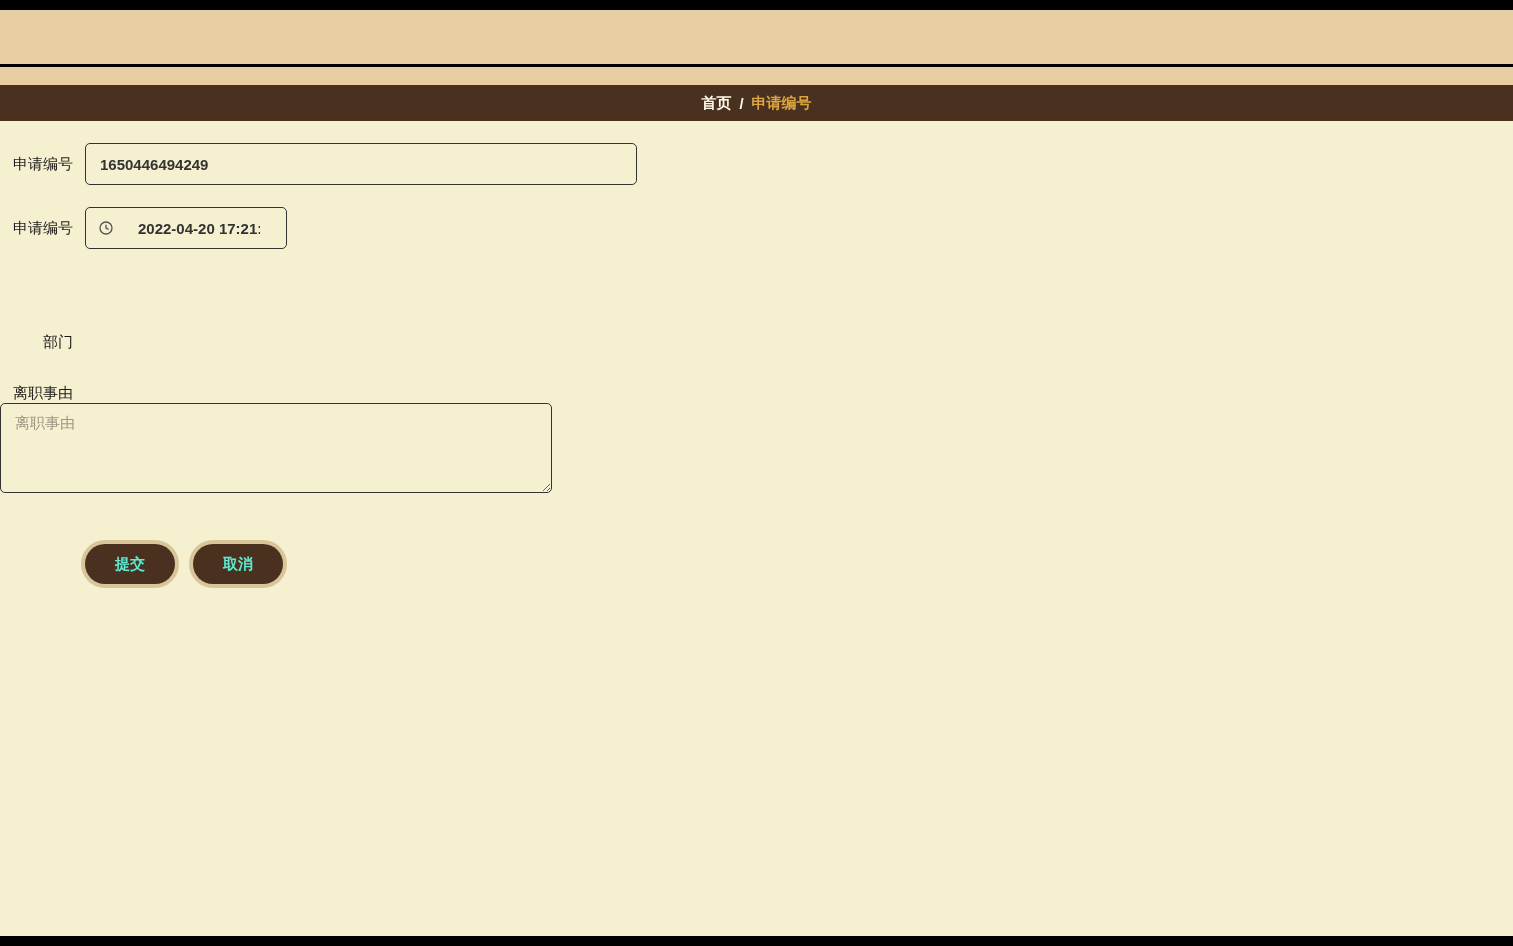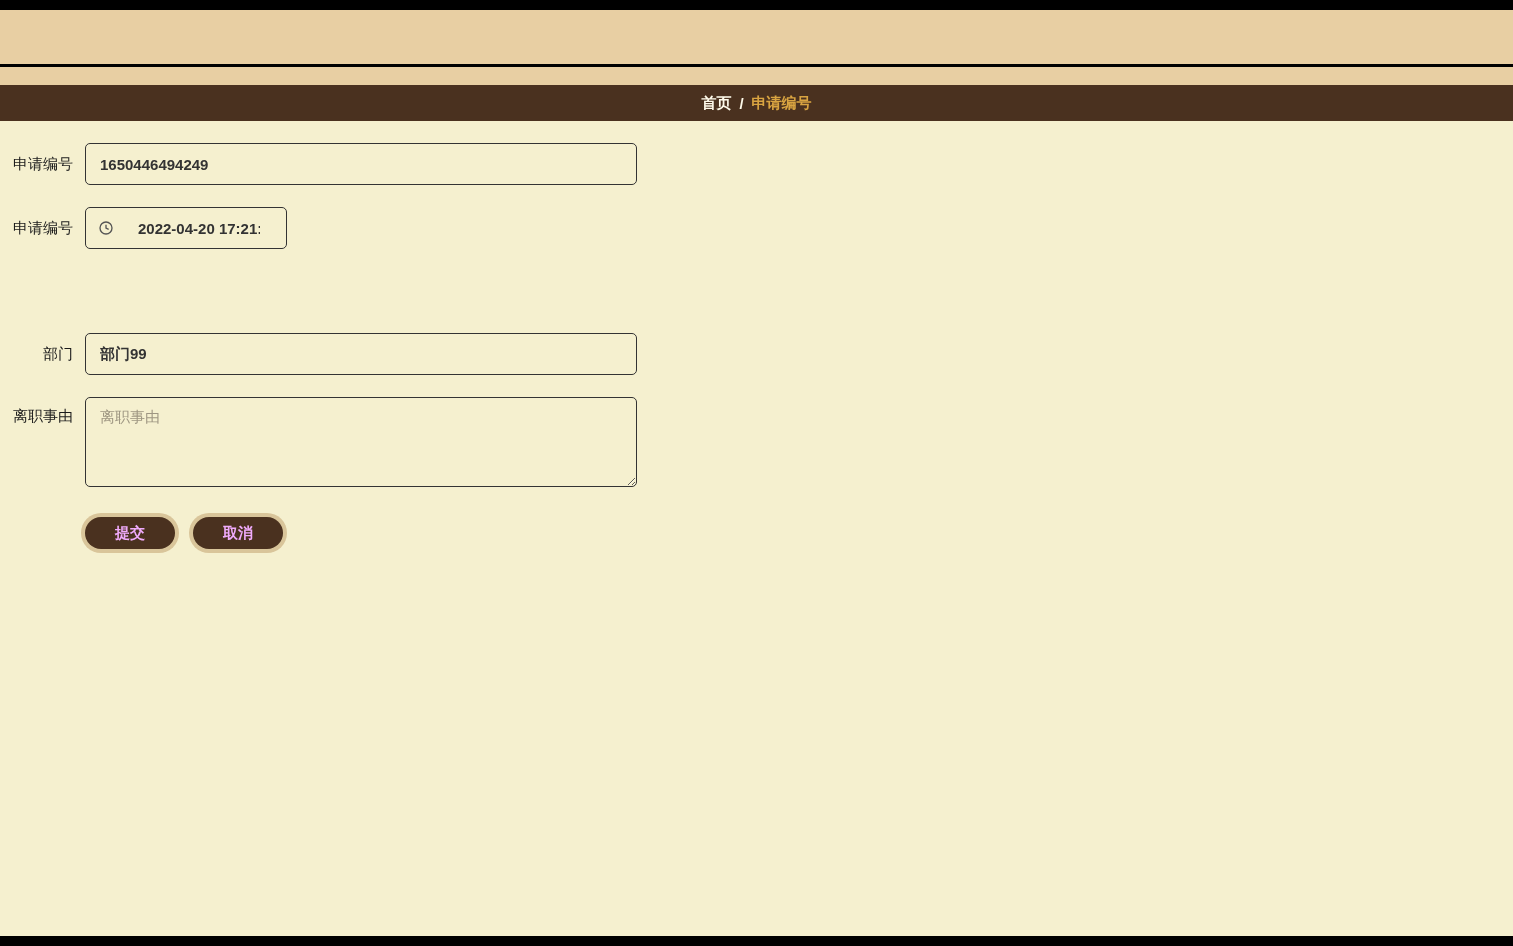--- a/index.html
+++ b/index.html
@@ -71,20 +71,21 @@
       display: flex;
       flex-direction: column;
     }
     .form-row {
       display: flex;
       align-items: center;
       margin-bottom: 22px;
     }
     .form-row.textarea-row {
       align-items: flex-start;
+      flex-direction: column;
     }
     .form-row.textarea-row .label {
       padding-top: 10px;
     }
     .label {
       width: 85px;
       text-align: right;
       font-size: 15px;
       color: #1a1a1a;
       padding-right: 12px;
@@ -154,30 +155,31 @@
     .gap-row {
       height: 62px;
     }
     .button-row {
       display: flex;
       padding-left: 85px;
       gap: 18px;
       margin-top: 8px;
     }
     .btn {
-      height: 32px;
+      height: 40px;
       padding: 0 30px;
       border-radius: 22px;
       background: #4a311f;
-      color: #f0abfc;
+      color: #5eead4;
       border: none;
       font-size: 15px;
       font-weight: bold;
       cursor: pointer;
       box-shadow: 0 0 0 4px #d9c59a;
+      margin-top: 21px;
     }
     .black-bar-bottom {
       position: fixed;
       bottom: 0;
       left: 0;
       width: 100%;
       height: 10px;
       background: #000;
     }
   </style>
@@ -211,21 +213,20 @@
           <polyline points="12 7 12 12 16 14"></polyline>
         </svg>
         <input type="text" value="2022-04-20 17:21:44" style="">
       </div>
     </div>
 
     <div class="gap-row"></div>
 
     <div class="form-row">
       <div class="label">部门</div>
-      <input type="text" class="input-wide" value="部门99" style="">
     </div>
 
     <div class="form-row textarea-row">
       <div class="label">离职事由</div>
       <textarea placeholder="离职事由" style=""></textarea>
     </div>
 
     <div class="button-row">
       <button class="btn">提交</button>
       <button class="btn">取消</button>

